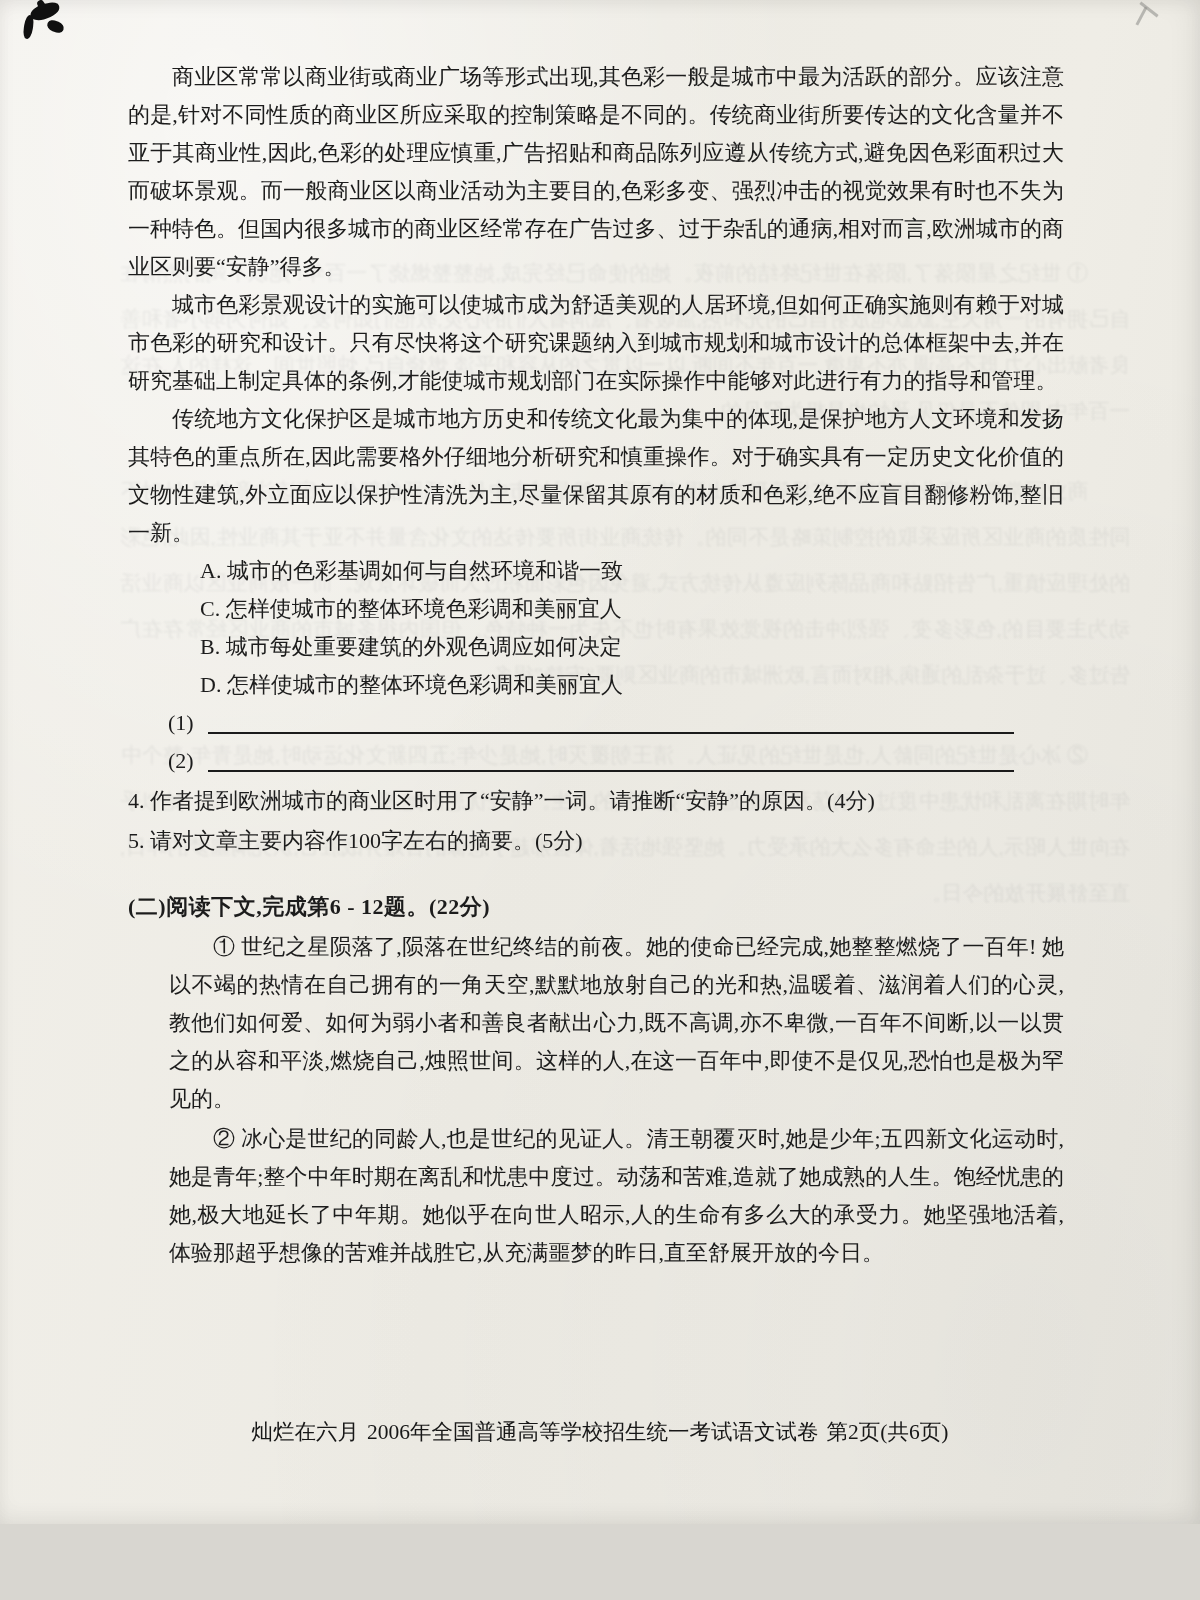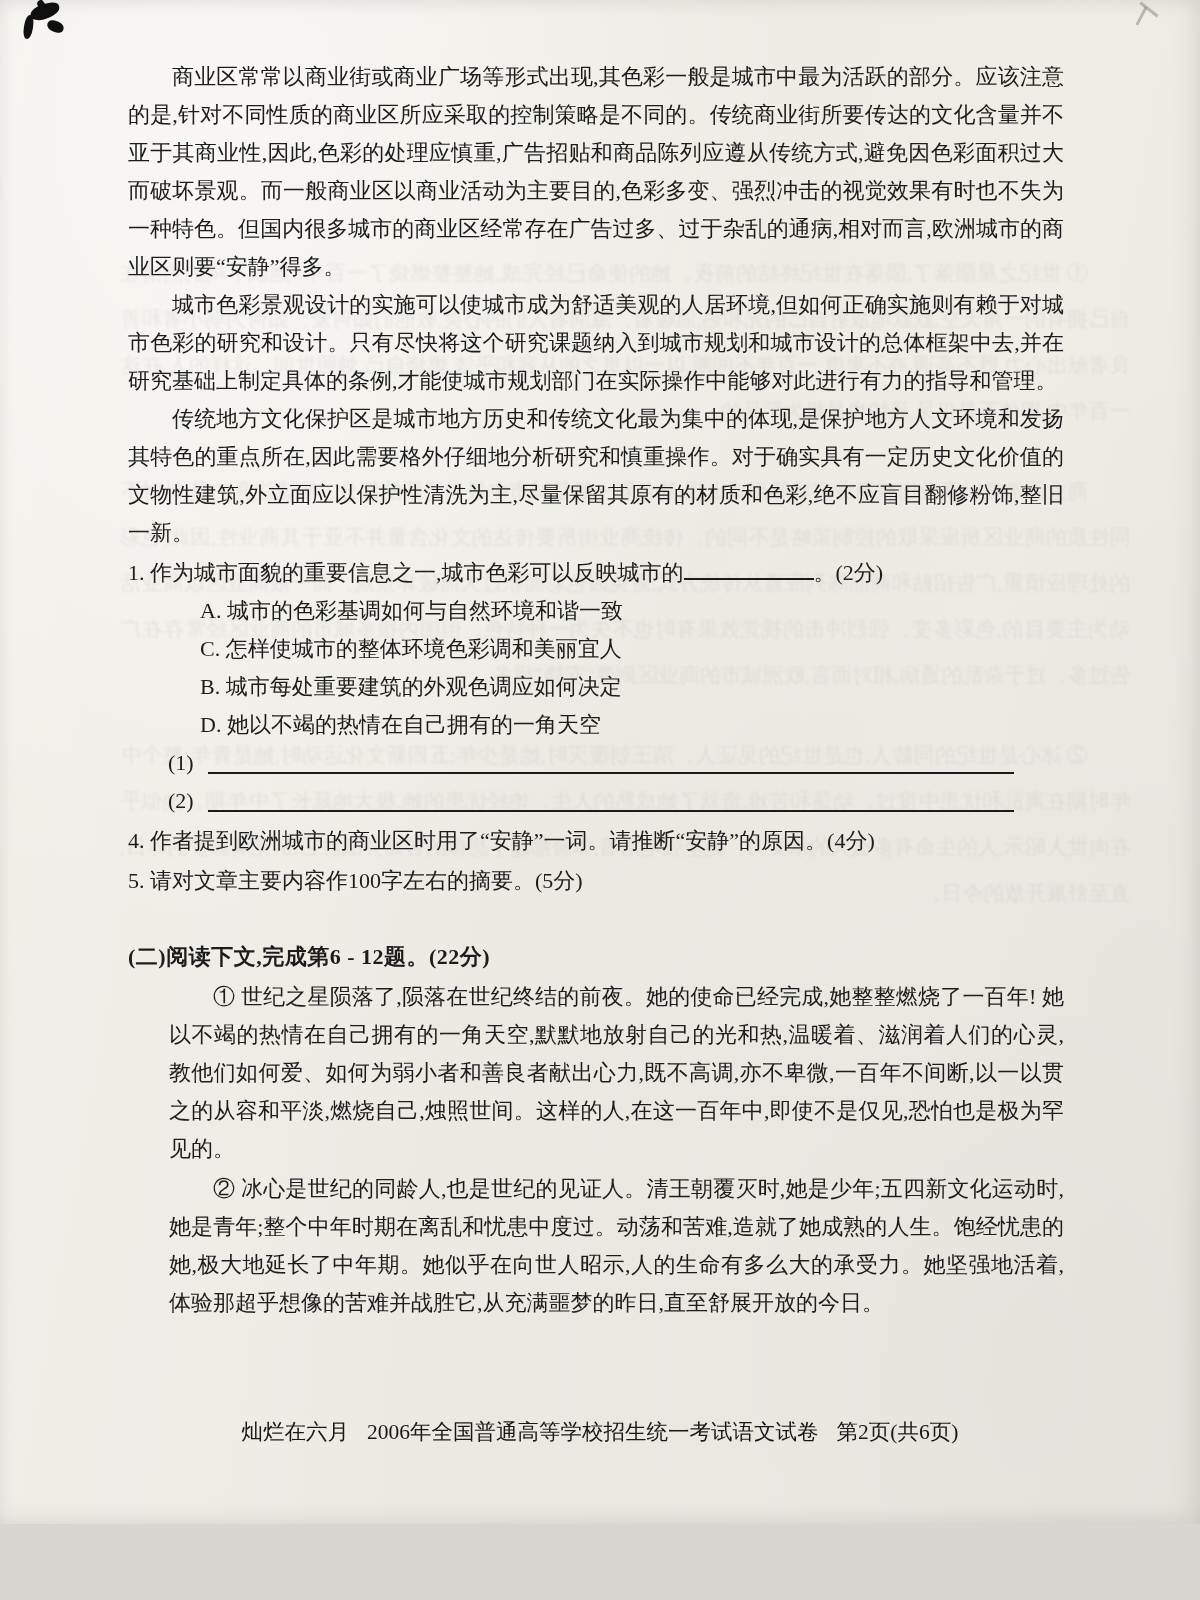--- a/index.html
+++ b/index.html
@@ -54,26 +54,26 @@
   .sub { display:flex; align-items:flex-end; padding-left:40px; }
   .blank-short {
     display:inline-block; width:130px; height:1em;
     border-bottom:2px solid #1b1b1b;
   }
   .blank-line {
     flex:1; height:1px;
     border-bottom:2px solid #1b1b1b;
     margin:0 50px 8px 14px;
   }
-  .sec-header { margin-top:38px; font-weight:700; letter-spacing:0.5px; }
+  .sec-header { margin-top:28px; font-weight:700; letter-spacing:0.5px; }
   .rp { margin-top:2px;margin-left:41px; }
 
   .footer {
     position:absolute; left:0; bottom:78px; width:100%;
-    display:flex; justify-content:center; align-items:baseline; gap:18px;
+    display:flex; justify-content:center; align-items:baseline; gap:8px;
     font-size:21.5px; color:#171717;
   }
 </style>
 </head>
 <body>
 
 <div class="page">
 
   <div class="bleed" aria-hidden="true">
     <p>① 世纪之星陨落了,陨落在世纪终结的前夜。她的使命已经完成,她整整燃烧了一百年! 她以不竭的热情在自己拥有的一角天空,默默地放射自己的光和热,温暖着、滋润着人们的心灵,教他们如何爱、如何为弱小者和善良者献出心力,既不高调,亦不卑微,一百年不间断,以一以贯之的从容和平淡,燃烧自己,烛照世间。这样的人,在这一百年中,即使不是仅见,恐怕也是极为罕见的。</p>
@@ -88,26 +88,25 @@
   <div class="mark-light" id="m5"></div>
   <div class="mark-light" id="m6"></div>
   <div class="mark-light" id="m7"></div>
 
   <div class="content">
 
     <p class="para">商业区常常以商业街或商业广场等形式出现,其色彩一般是城市中最为活跃的部分。应该注意的是,针对不同性质的商业区所应采取的控制策略是不同的。传统商业街所要传达的文化含量并不亚于其商业性,因此,色彩的处理应慎重,广告招贴和商品陈列应遵从传统方式,避免因色彩面积过大而破坏景观。而一般商业区以商业活动为主要目的,色彩多变、强烈冲击的视觉效果有时也不失为一种特色。但国内很多城市的商业区经常存在广告过多、过于杂乱的通病,相对而言,欧洲城市的商业区则要“安静”得多。</p>
     <p class="para">城市色彩景观设计的实施可以使城市成为舒适美观的人居环境,但如何正确实施则有赖于对城市色彩的研究和设计。只有尽快将这个研究课题纳入到城市规划和城市设计的总体框架中去,并在研究基础上制定具体的条例,才能使城市规划部门在实际操作中能够对此进行有力的指导和管理。</p>
     <p class="para">传统地方文化保护区是城市地方历史和传统文化最为集中的体现,是保护地方人文环境和发扬其特色的重点所在,因此需要格外仔细地分析研究和慎重操作。对于确实具有一定历史文化价值的文物性建筑,外立面应以保护性清洗为主,尽量保留其原有的材质和色彩,绝不应盲目翻修粉饰,整旧一新。</p>
 
-    <div class="q"><span>1. 作为城市面貌的重要信息之一,城市色彩可以反映城市的</span><span class="blank-short"></span><span>。(2分)</span></div>
 
     <div class="option">A. 城市的色彩基调如何与自然环境和谐一致</div>
     <div class="option">C. 怎样使城市的整体环境色彩调和美丽宜人</div>
     <div class="option">B. 城市每处重要建筑的外观色调应如何决定</div>
-    <div class="option">D. 她以不竭的热情在自己拥有的一角天空</div>
+    <div class="option">D. 怎样使城市的整体环境色彩调和美丽宜人</div>
 
     <div class="sub">
       <span>(1)</span>
       <span class="blank-line"></span>
     </div>
     <div class="sub">
       <span>(2)</span>
       <span class="blank-line"></span>
     </div>
 

